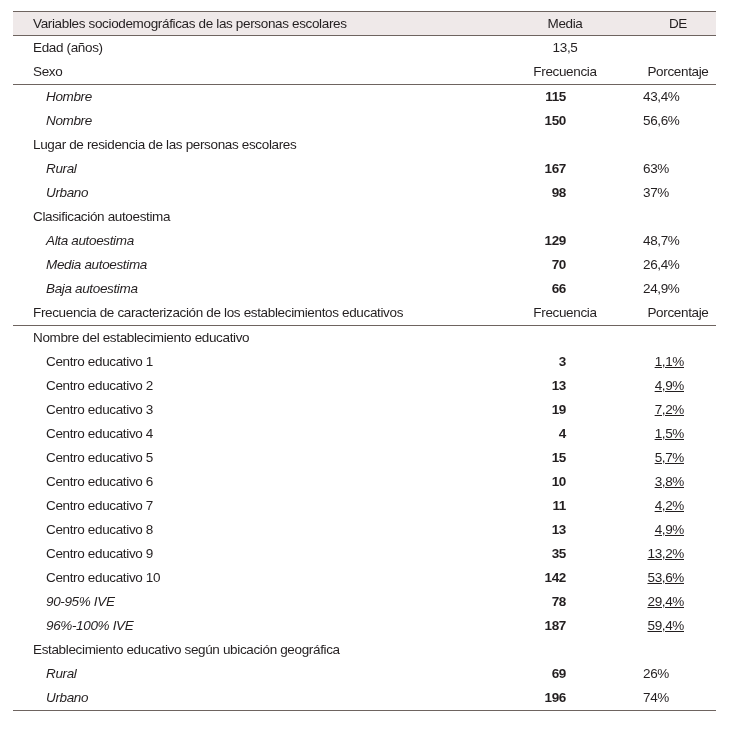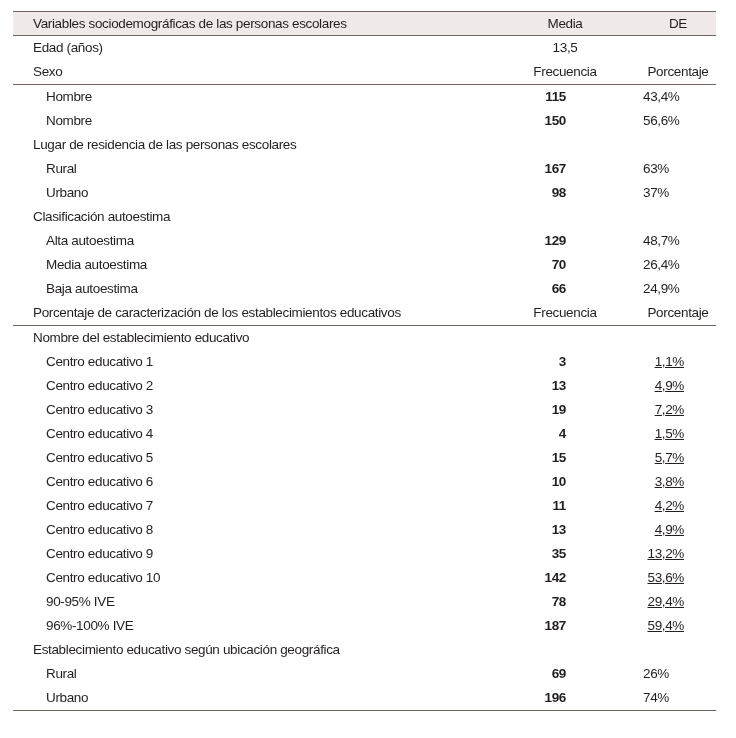--- a/index.html
+++ b/index.html
@@ -6,21 +6,21 @@
   body { width: 736px; height: 738px; position: relative; overflow: hidden;
          font-family: "Liberation Sans", sans-serif; color: #231f20; }
   .table { position: absolute; left: 13px; top: 11px; width: 703px; }
   .row { position: relative; height: 24px; line-height: 24px; font-size: 13.5px;
          letter-spacing: -0.35px; white-space: nowrap; }
   .row.header { background: #efe9e9; border-top: 1.5px solid #6e6460; border-bottom: 1.5px solid #6e6460; height: 23px; line-height: 23px; }
   .row.subheader { border-bottom: 1.5px solid #6e6460; }
   .row.last { border-bottom: 1.5px solid #6e6460; }
   .label { position: absolute; left: 8px; margin-left: 12px; }
   .label.indent { left: 21px; }
-  .label.italic { }
+  .label.italic { font-style: italic; }
   .c1 { position: absolute; text-align: center; width: 90px; left: 507px; }
   .c2 { position: absolute; text-align: center; width: 100px; left: 615px; }
   .c1r { position: absolute; text-align: right; width: 60px; left: 493px; font-weight: bold; }
   .c2l { position: absolute; text-align: center; left: 630px; }
   .c2r { position: absolute; text-align: right; width: 80px; left: 591px; text-decoration: underline; }
 </style>
 </head>
 <body>
 
 <div class="table">
@@ -78,21 +78,21 @@
     <span class="c1r">70</span>
     <span class="c2l">26,4%</span>
   </div>
   <div class="row">
     <span class="label indent italic">Baja autoestima</span>
     <span class="c1r">66</span>
     <span class="c2l">24,9%</span>
   </div>
 
   <div class="row subheader">
-    <span class="label">Porcentaje de caracterización de los establecimientos educativos</span>
+    <span class="label">Frecuencia de caracterización de los establecimientos educativos</span>
     <span class="c1">Frecuencia</span>
     <span class="c2">Porcentaje</span>
   </div>
 
   <div class="row">
     <span class="label">Nombre del establecimiento educativo</span>
   </div>
   <div class="row">
     <span class="label indent">Centro educativo 1</span>
     <span class="c1r">3</span>

